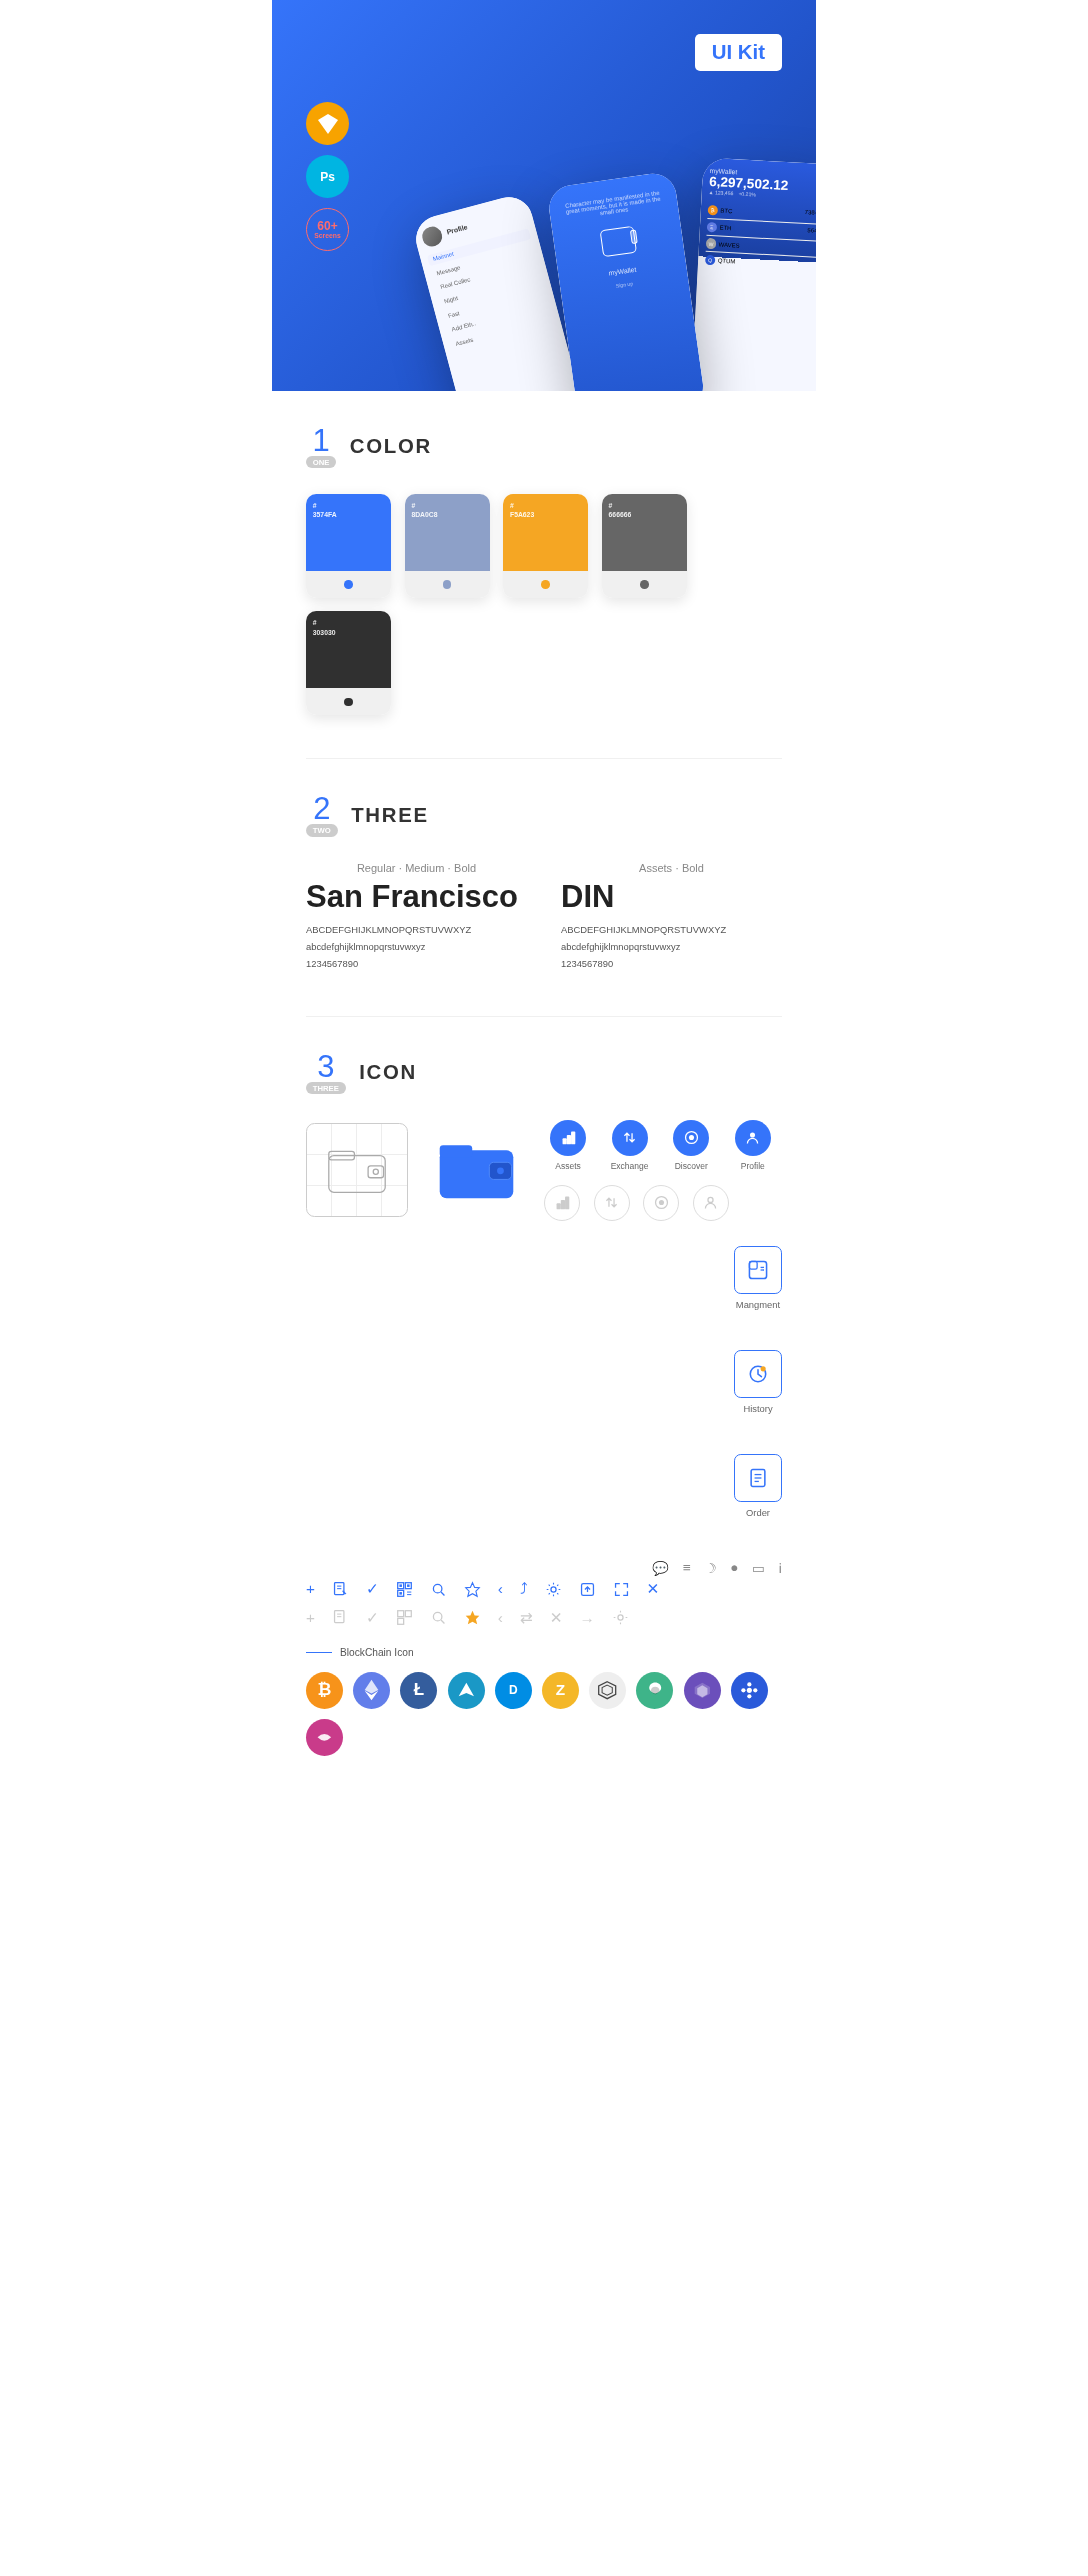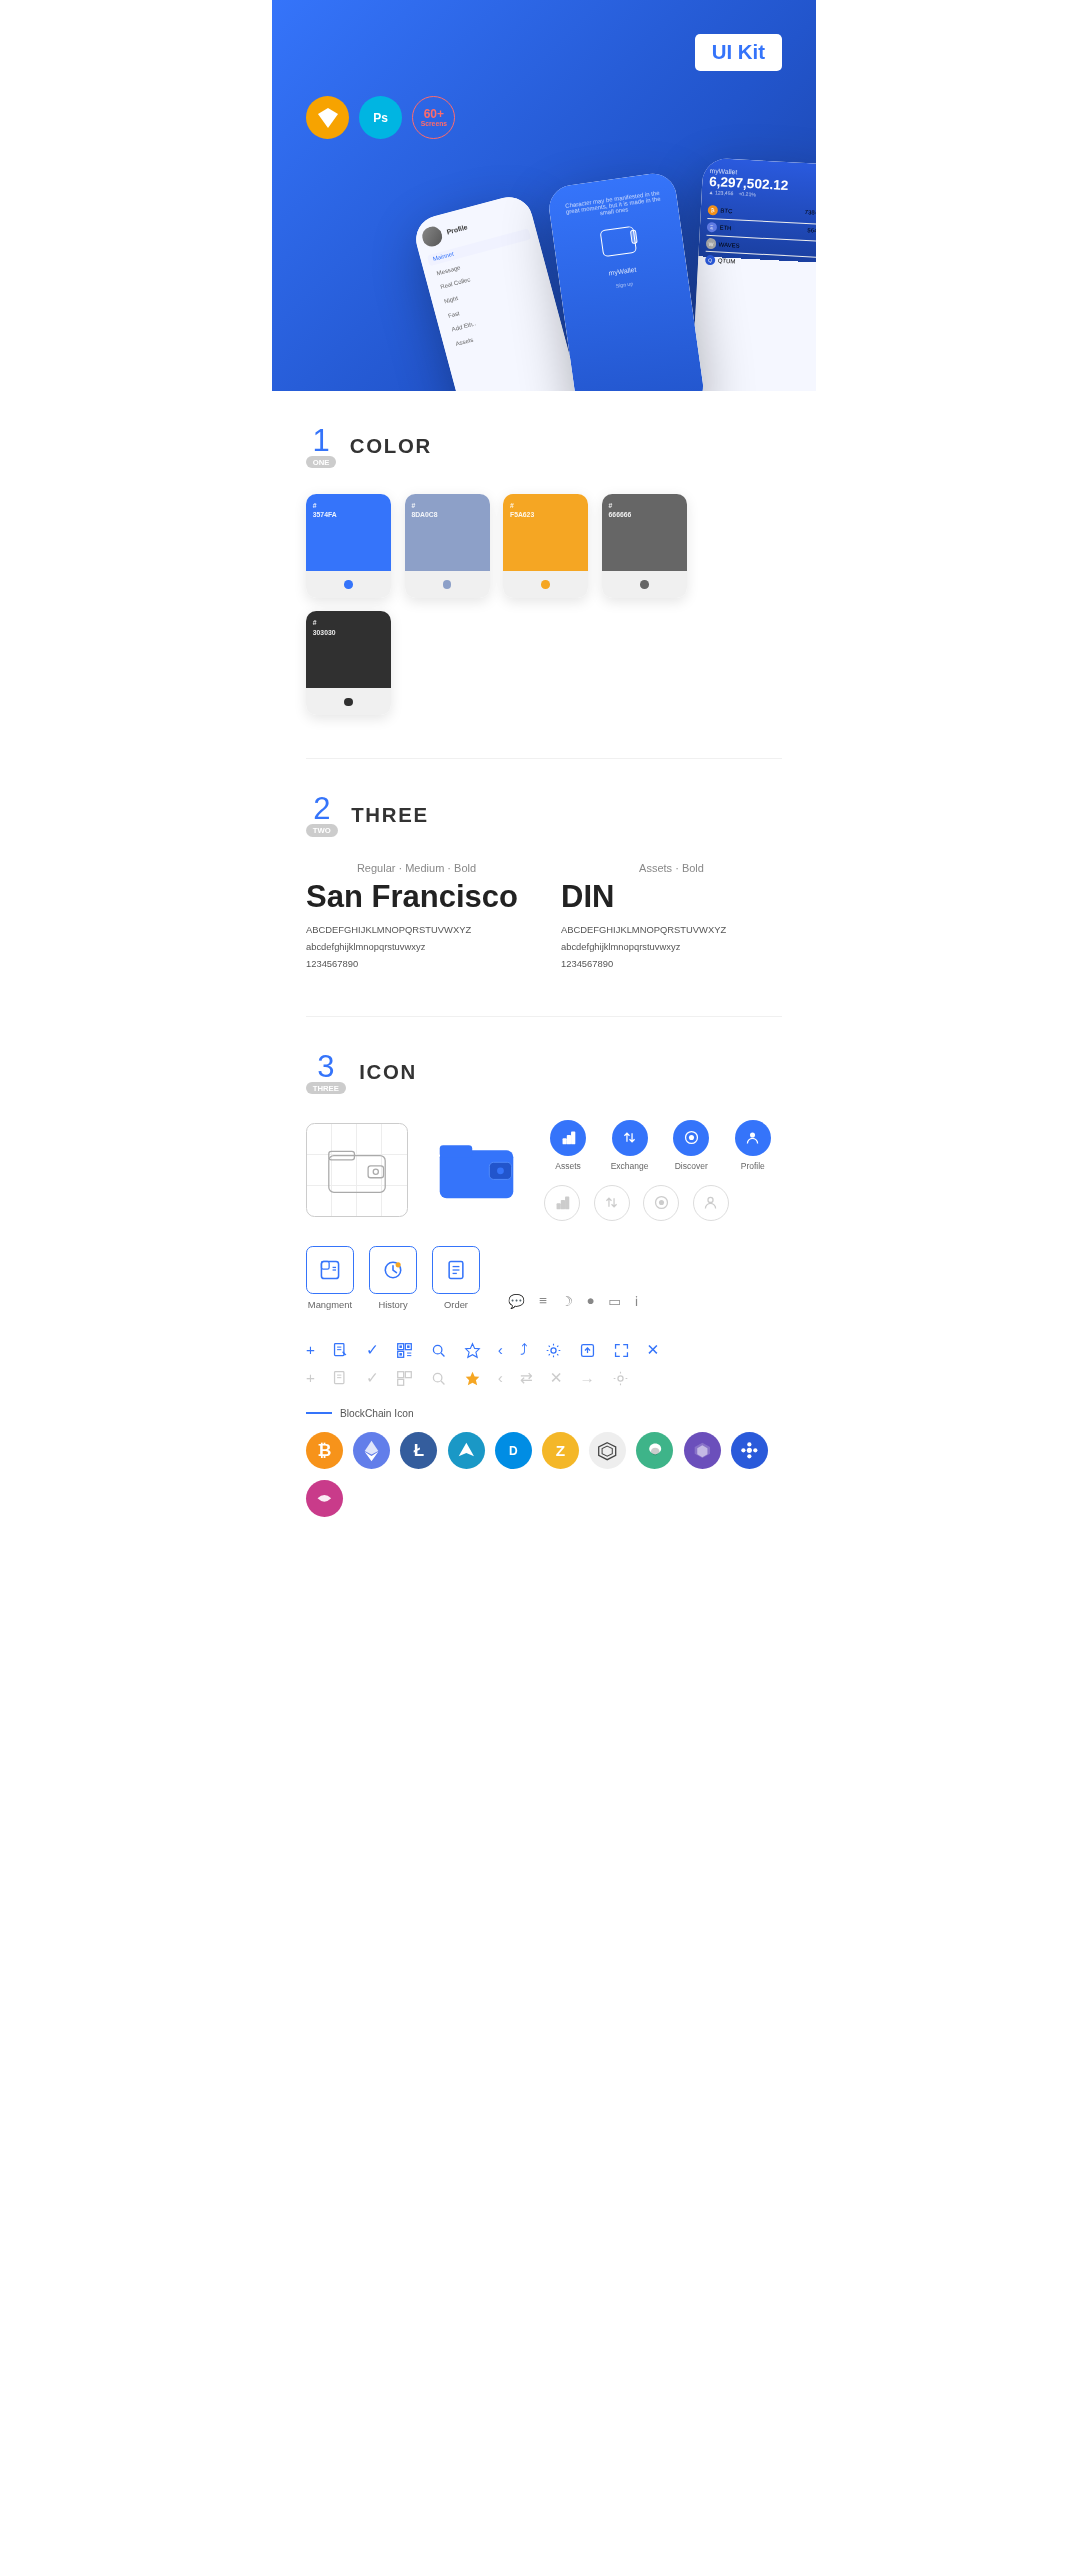--- a/index.html
+++ b/index.html
@@ -28,25 +28,25 @@
       font-weight: 700;
       padding: 6.8px 17px;
       border-radius: 5.1px;
       display: inline-block;
       position: absolute;
       top: 34px;
       right: 34px;
     }
     .hero-badges {
       display: flex;
-      flex-direction: row;
+      flex-direction: column;
       gap: 10.2px;
       position: absolute;
       left: 34px;
-      top: 96px;
+      top: 102px;
     }
     .badge-circle {
       width: 43px;
       height: 43px;
       border-radius: 50%;
       display: flex;
       align-items: center;
       justify-content: center;
       font-weight: 800;
       font-size: 9.4px;
@@ -546,21 +546,21 @@
           <div style="width:36px;height:36px;border-radius:50%;border:1.3px solid #ddd;display:flex;align-items:center;justify-content:center;">
             <svg width="17" height="17" viewBox="0 0 20 20" fill="none">
                 <circle cx="10" cy="7" r="3" stroke="#ccc" stroke-width="1.5"></circle>
                 <path d="M4 17c0-3.3 2.7-6 6-6s6 2.7 6 6" stroke="#ccc" stroke-width="1.5"></path>
               </svg>
           </div>
         </div>
       </div>
     </div>
 
-    <div style="display:flex; gap:15px; align-items:flex-end; margin-bottom:31px;">
+    <div style="display:flex; gap:40px; align-items:flex-end; margin-bottom:3px;flex-direction:column;">
 
       <div class="icon-item-small">
         <div class="icon-box">
           <svg width="24" height="24" viewBox="0 0 28 28" fill="none">
             <rect x="4" y="4" width="20" height="20" rx="3" stroke="#3574FA" stroke-width="1.8" fill="none"></rect>
             <rect x="4" y="4" width="9" height="9" rx="2" stroke="#3574FA" stroke-width="1.5" fill="none"></rect>
             <line x1="17" y1="11" x2="21" y2="11" stroke="#3574FA" stroke-width="1.5"></line>
             <line x1="17" y1="14" x2="21" y2="14" stroke="#3574FA" stroke-width="1.5"></line>
           </svg>
         </div>

